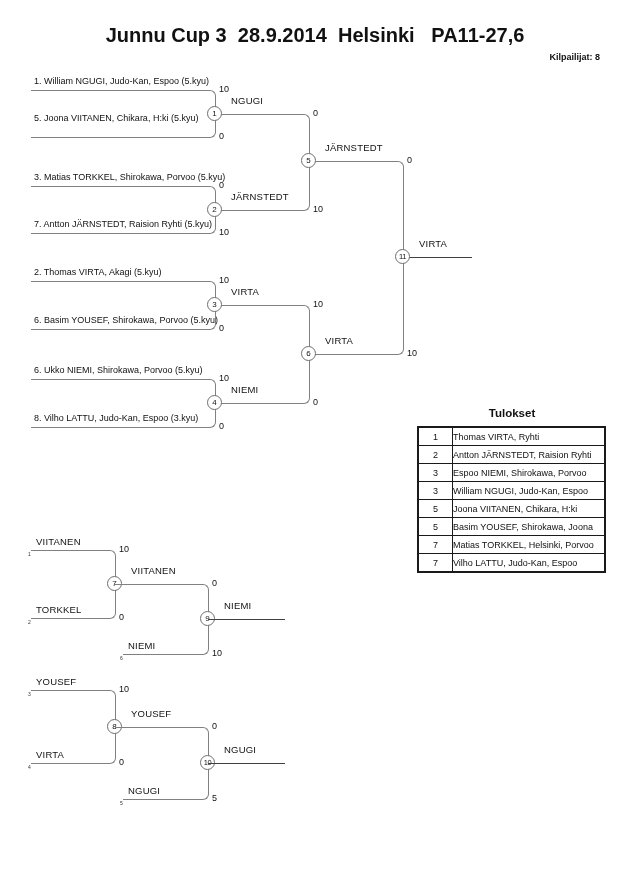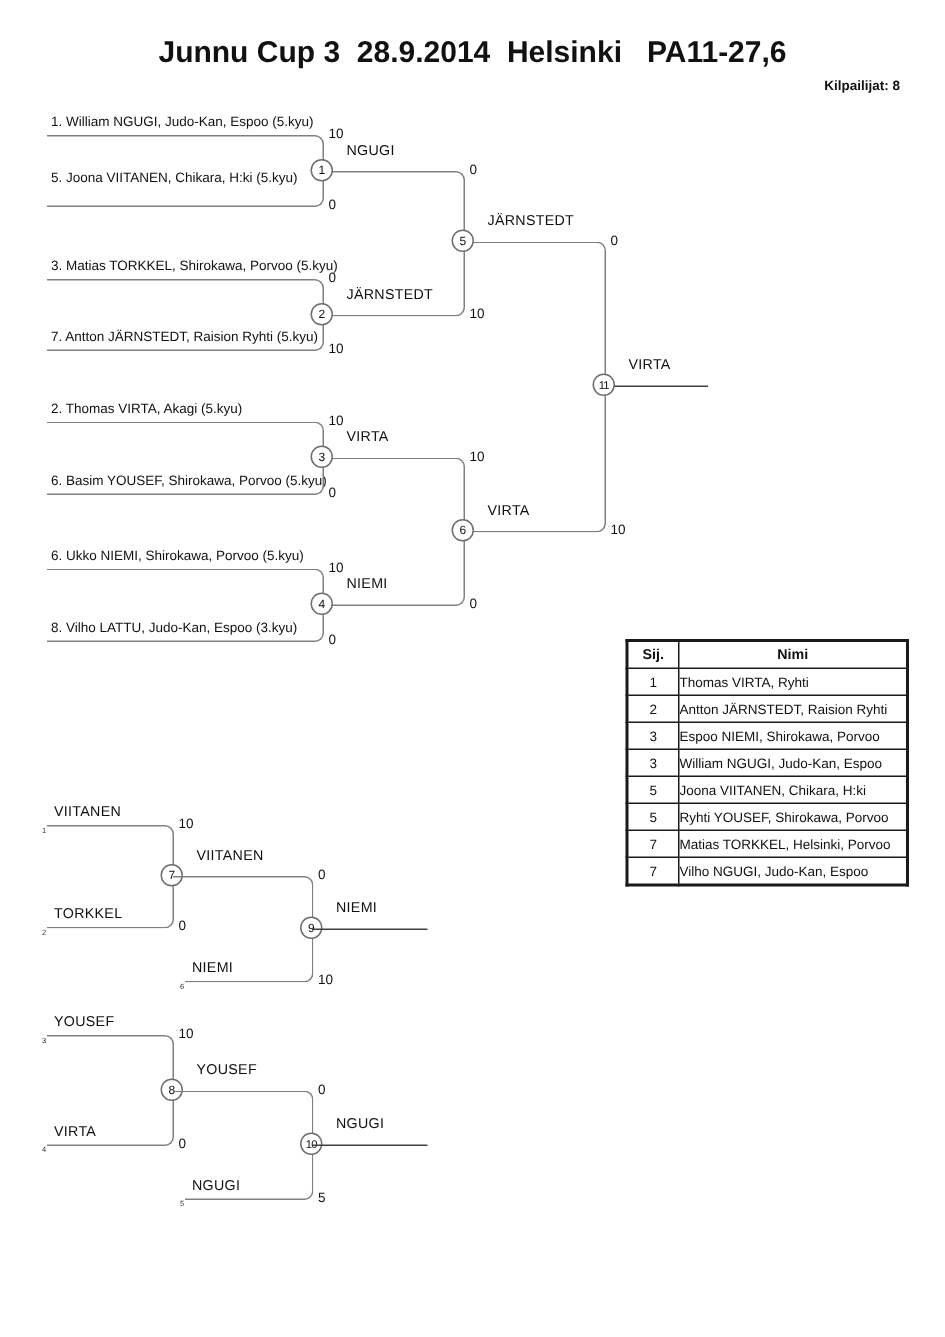--- a/index.html
+++ b/index.html
@@ -127,26 +127,23 @@
   <div class="abs elbow-d" style="left:115px;top:727px;width:93px;height:36px"></div>
   <div class="abs score" style="left:212px;top:721px">0</div>
   <div class="abs wlabel" style="left:128px;top:785px">NGUGI</div>
   <div class="abs seed" style="left:120px;top:800px">5</div>
   <div class="abs elbow-u" style="left:123px;top:763px;width:85px;height:36px"></div>
   <div class="abs score" style="left:212px;top:793px">5</div>
   <div class="abs circle wide" style="left:200px;top:755px">10</div>
   <div class="abs wlabel" style="left:224px;top:744px">NGUGI</div>
   <div class="abs hline" style="left:208px;top:763px;width:77px"></div>
 
+  <div class="abs rtitle">Tulokset</div>
   <table class="rtable">
     <tbody>
-        <tr>
-      <th>Sij.</th>
-      <th>Nimi</th>
-    </tr>
     <tr>
       <td class="rank">1</td>
       <td class="pname">Thomas VIRTA, Ryhti</td>
     </tr>
     <tr>
       <td class="rank">2</td>
       <td class="pname">Antton JÄRNSTEDT, Raision Ryhti</td>
     </tr>
     <tr>
       <td class="rank">3</td>
@@ -155,26 +152,26 @@
     <tr>
       <td class="rank">3</td>
       <td class="pname">William NGUGI, Judo-Kan, Espoo</td>
     </tr>
     <tr>
       <td class="rank">5</td>
       <td class="pname">Joona VIITANEN, Chikara, H:ki</td>
     </tr>
     <tr>
       <td class="rank">5</td>
-      <td class="pname">Ryhti YOUSEF, Shirokawa, Porvoo</td>
+      <td class="pname">Basim YOUSEF, Shirokawa, Joona</td>
     </tr>
     <tr>
       <td class="rank">7</td>
       <td class="pname">Matias TORKKEL, Helsinki, Porvoo</td>
     </tr>
     <tr>
       <td class="rank">7</td>
-      <td class="pname">Vilho NGUGI, Judo-Kan, Espoo</td>
+      <td class="pname">Vilho LATTU, Judo-Kan, Espoo</td>
     </tr>
   </tbody>
     </table>
 
 </div>
 
 </body></html>

